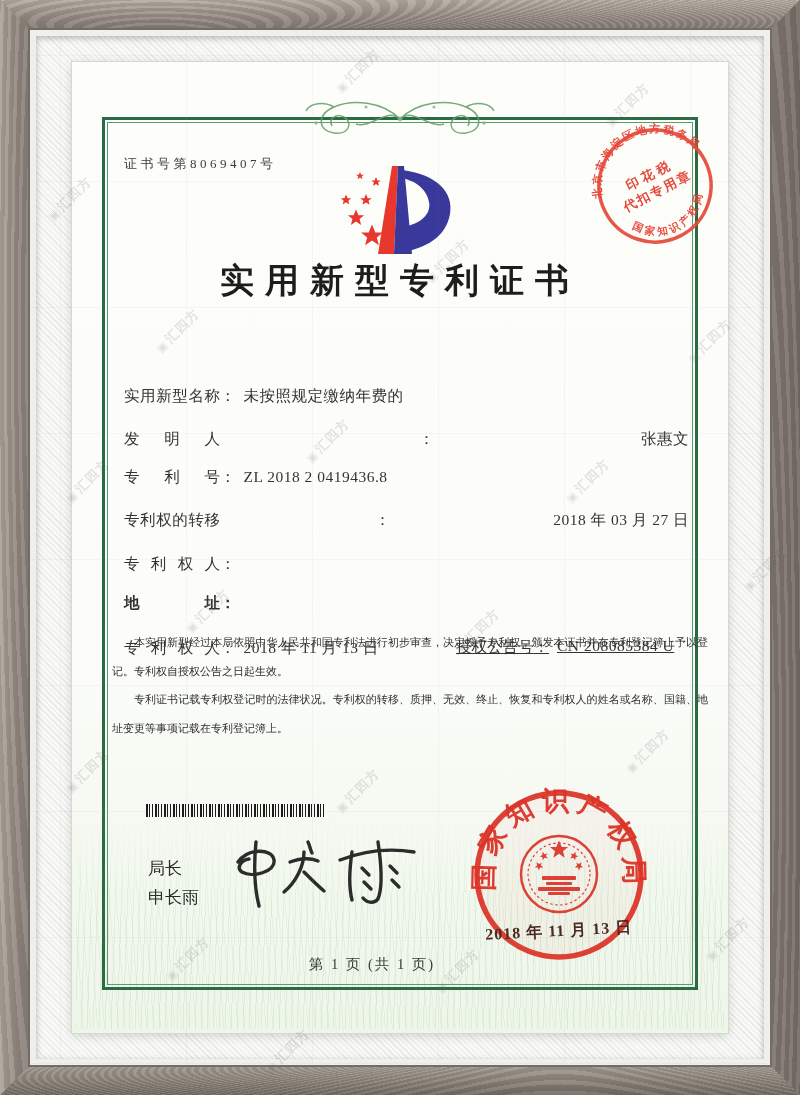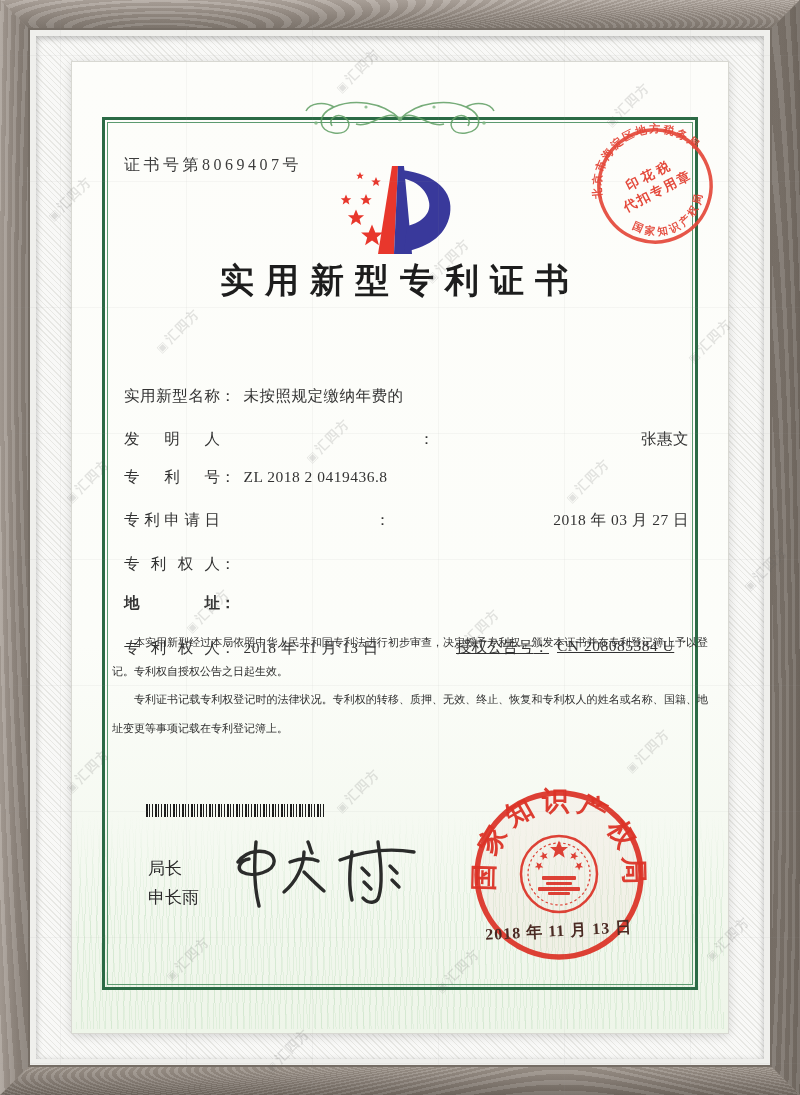--- a/index.html
+++ b/index.html
@@ -44,21 +44,21 @@
        repeating-linear-gradient(86deg, rgba(150,205,150,.25) 0 1px, rgba(255,255,255,0) 1px 7px);
       -webkit-mask-image:linear-gradient(180deg,transparent,black 45%);
       mask-image:linear-gradient(180deg,transparent,black 45%);}
   .border-outer{position:absolute;left:30px;right:30px;top:55px;bottom:43px;
       border:3px solid #2b6a45;}
   .border-inner{position:absolute;inset:2px;border:1px solid #5c9a70;}
 
   .ornament{position:absolute;top:33px;left:50%;transform:translateX(-50%);}
 
   
-  .cert-no{position:absolute;left:52px;top:93px;font-size:16px;letter-spacing:3.5px;color:#3c3c3c;}
+  .cert-no{position:absolute;left:52px;top:93px;font-size:13px;letter-spacing:3.5px;color:#3c3c3c;}
   .logo{position:absolute;left:260px;top:100px;}
   .title{position:absolute;left:30px;width:596px;top:196px;text-align:center;
       font-size:34px;font-weight:700;letter-spacing:11px;color:#1d1d1d;}
 
   .fields{position:absolute;left:52px;top:282px;width:565px;font-size:15.5px;color:#333;margin-top:41px;}
   .frow{display:flex;line-height:22px;}
   .f-label{display:inline-block;width:96px;text-align:justify;text-align-last:justify;white-space:nowrap;flex:none;}
   .f-colon{flex:none;margin-right:8px;}
   .f-value{letter-spacing:.5px;}
   .addr .f-value{max-width:368px;line-height:24px;}
@@ -185,21 +185,21 @@
         <span class="f-label">发明人</span>
           <span class="f-colon">：</span>
         <span class="f-value">张惠文</span>
       </div>
       <div class="frow m16">
         <span class="f-label">专利号</span>
           <span class="f-colon">：</span>
         <span class="f-value">ZL 2018 2 0419436.8</span>
       </div>
       <div class="frow m21">
-        <span class="f-label">专利申请日</span>
+        <span class="f-label">专利权的转移</span>
           <span class="f-colon">：</span>
         <span class="f-value">2018 年 03 月 27 日</span>
       </div>
       <div class="frow m22">
         <span class="f-label">专利权人</span>
           <span class="f-colon">：</span>
       </div>
       <div class="frow m18 addr">
         <span class="f-label">地址</span>
           <span class="f-colon">：</span>
@@ -267,20 +267,21 @@
           <use href="#star" transform="translate(111,82) scale(0.45) rotate(35)"></use>
           <rect x="74" y="92" width="34" height="4" rx="1"></rect>
           <rect x="78" y="98" width="26" height="3" rx="1"></rect>
           <rect x="70" y="103" width="42" height="4" rx="1"></rect>
           <rect x="80" y="108" width="22" height="3" rx="1"></rect>
         </g>
       </g>
       <text x="91" y="152" text-anchor="middle" transform="rotate(-3 91 152)" fill="#4a2a23" font-size="16" font-weight="700" letter-spacing="1">2018 年 11 月 13 日</text>
     </svg>
 
+    <div class="footer">第 1 页 (共 1 页)</div>
   </div>
 
   <div class="grid-overlay"></div>
   <div class="watermarks">
     <span class="wm">汇四方</span>
     <span class="wm">汇四方</span>
     <span class="wm">汇四方</span>
     <span class="wm">汇四方</span>
     <span class="wm">汇四方</span>
     <span class="wm">汇四方</span>

